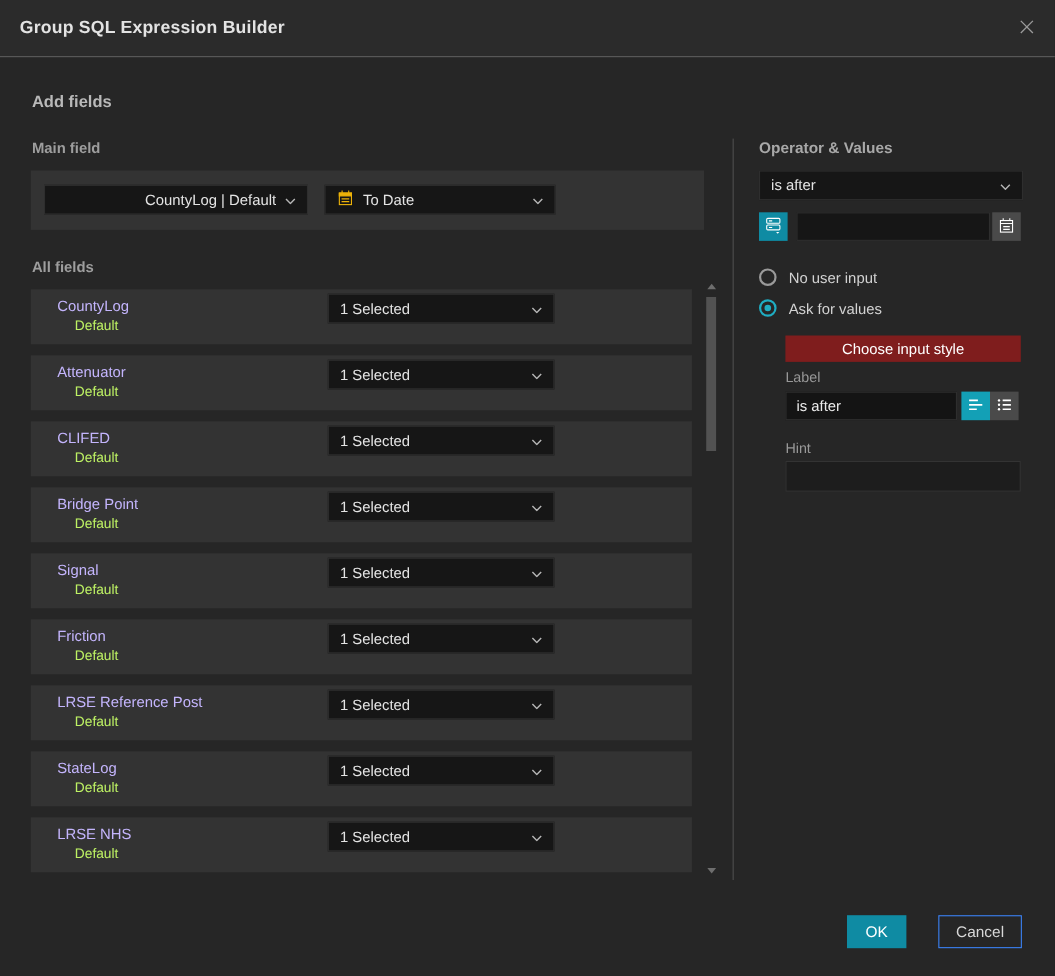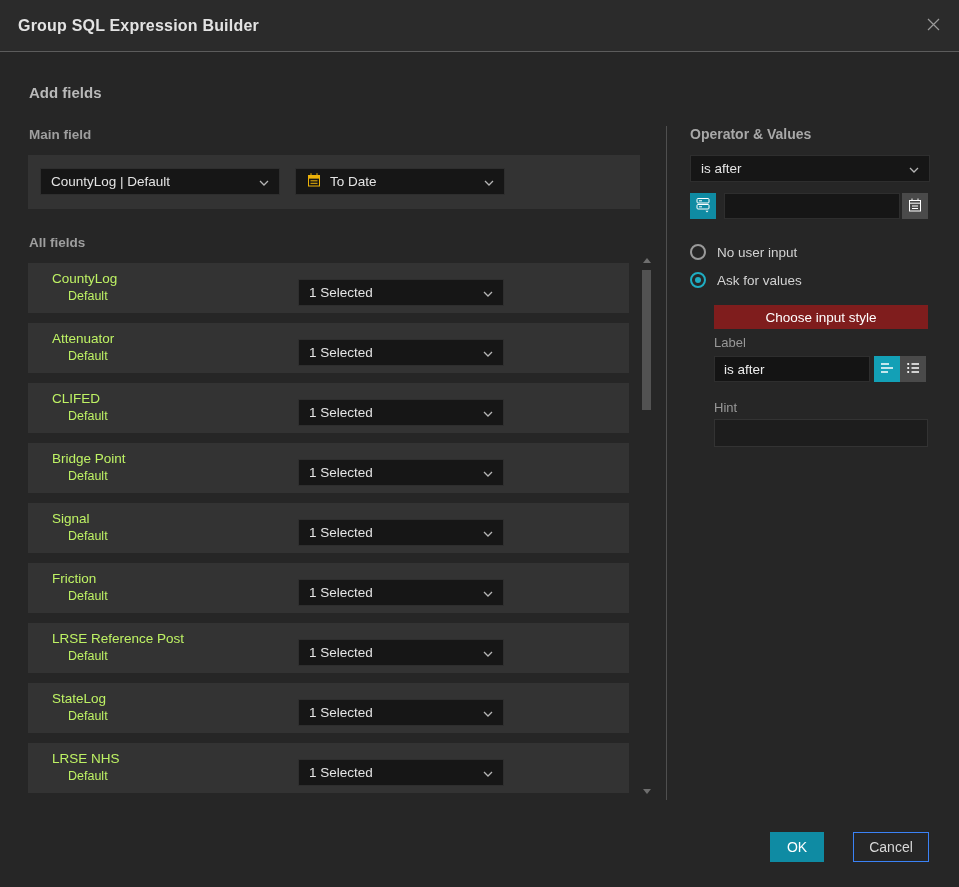--- a/index.html
+++ b/index.html
@@ -36,32 +36,32 @@
     position:absolute; left:28px; top:155px; width:612px; height:54px;
     background:#333333;
   }
   .dropdown {
     background:#161616; border:1px solid #2e2e2e;
     display:flex; align-items:center; gap:8px;
     padding:0 10px; height:27px; font-size:13.5px; color:#e4e4e4;
     cursor:pointer;
   }
   .dropdown .dd-text { flex:1; white-space:nowrap; overflow:hidden; }
-  .dd-main-field { position:absolute; left:12px; top:13px; width:240px; }
+  .dd-main-field { position:absolute; left:12px; top:13px; width:240px;text-align:right; }
   .dd-date-field { position:absolute; left:267px; top:13px; width:210px; }
 
   
   .rows { position:absolute; left:28px; top:263px; width:601px; }
   .row {
     height:50px; background:#333333; margin-bottom:10px;
     position:relative; padding:8px 0 0 24px;
   }
-  .row .fname { font-size:13.5px; color:#bef264; }
+  .row .fname { font-size:13.5px; color:#c4b5fd; }
   .row .fsub { font-size:12.5px; color:#bef264; margin-top:3px;margin-left:16px; }
-  .row .dropdown { position:absolute; left:270px; top:16px; width:206px; }
+  .row .dropdown { position:absolute; left:270px; top:4px; width:206px; }
 
   
   .scrollbar { position:absolute; left:641px; top:256px; width:11px; height:540px; }
   .sb-up, .sb-down {
     position:absolute; left:2px; width:0; height:0;
     border-left:4px solid transparent; border-right:4px solid transparent;
   }
   .sb-up { top:2px; border-bottom:5px solid #6e6e6e; }
   .sb-down { bottom:2px; border-top:5px solid #6e6e6e; }
   .sb-thumb { position:absolute; left:1px; top:14px; width:9px; height:140px; background:#525252; }

